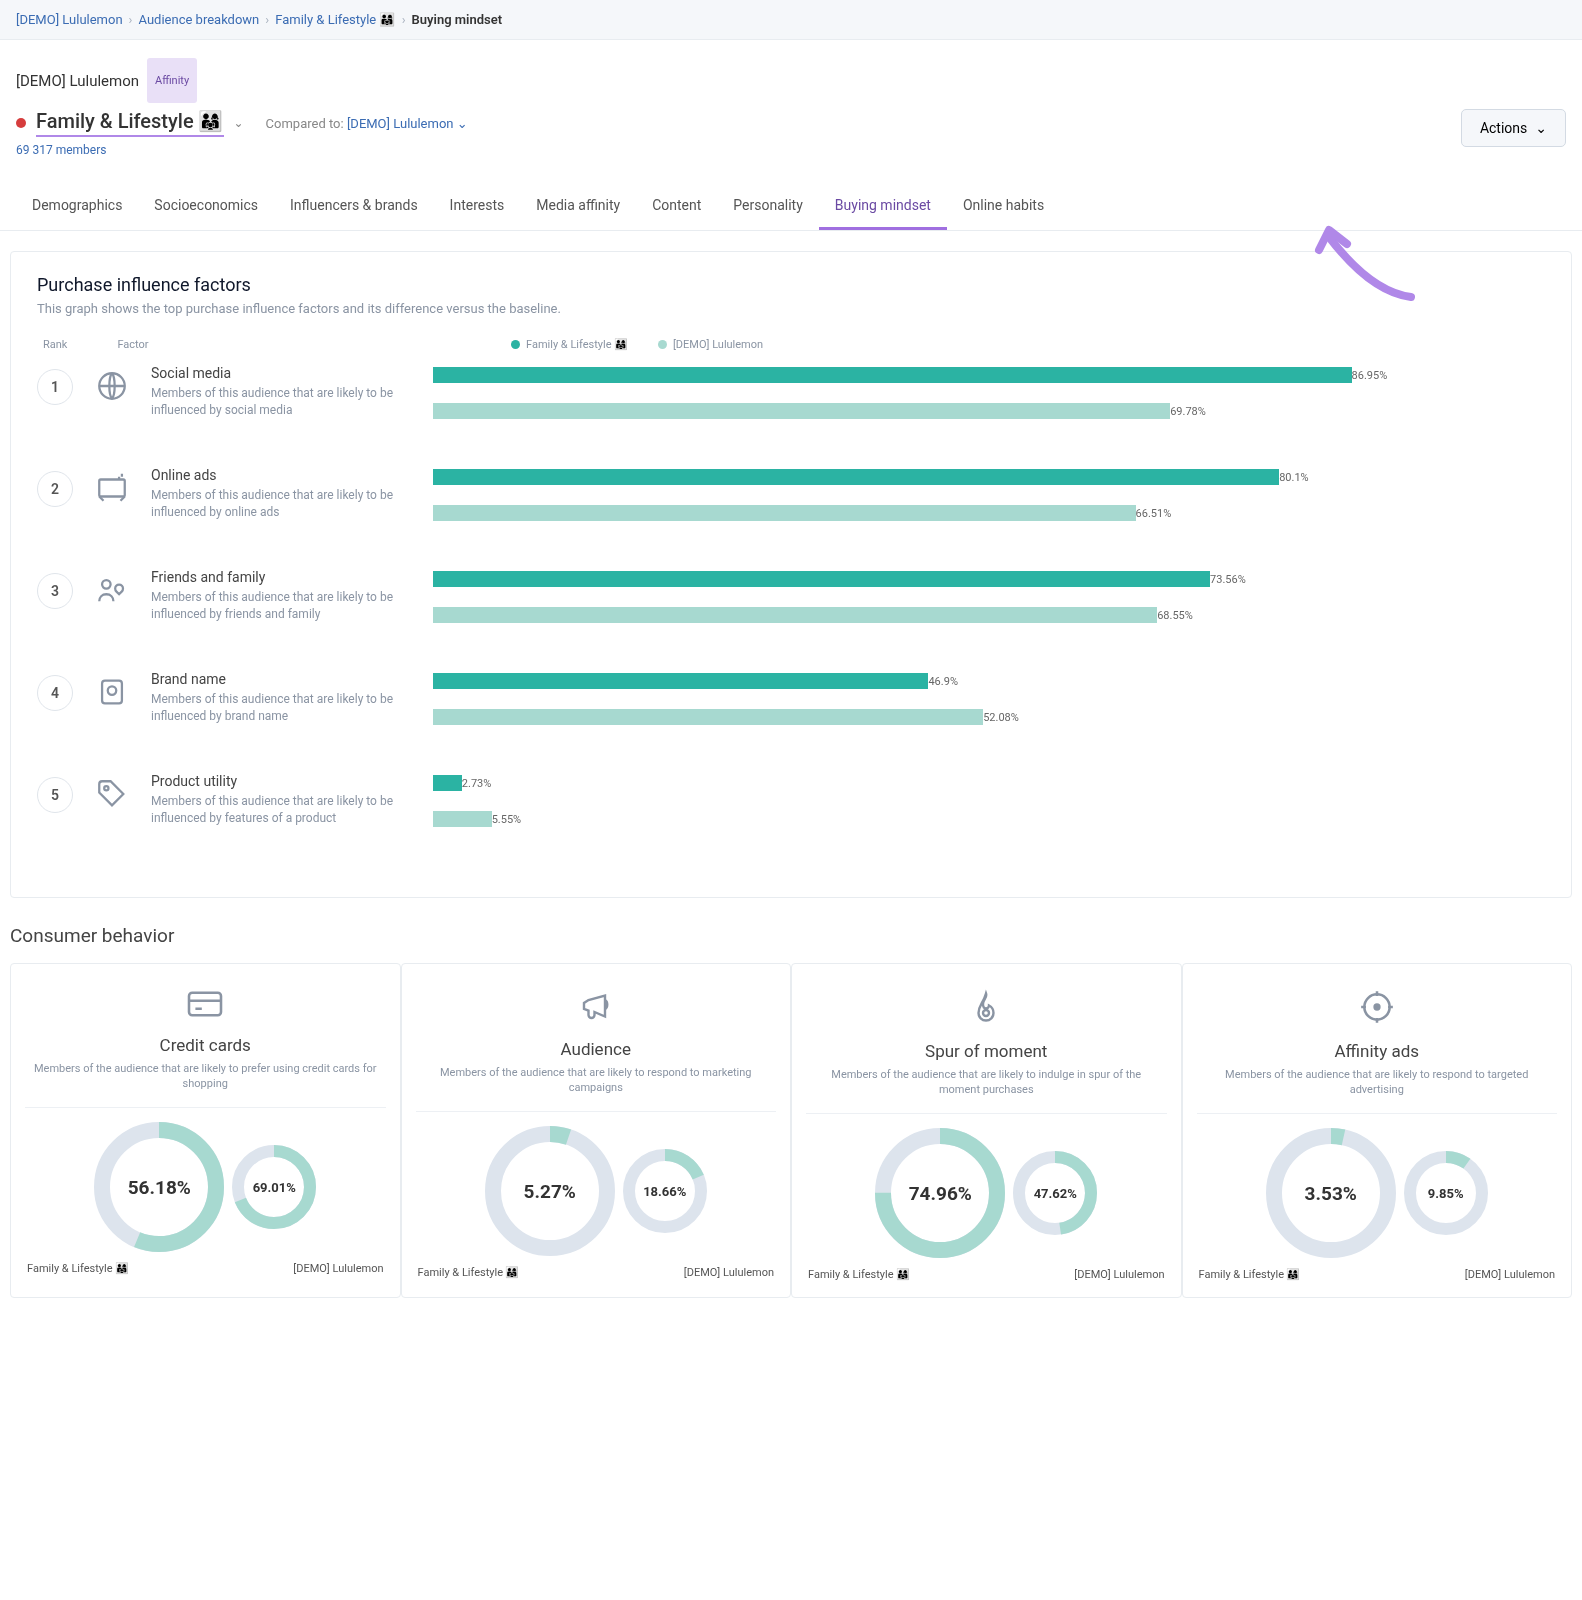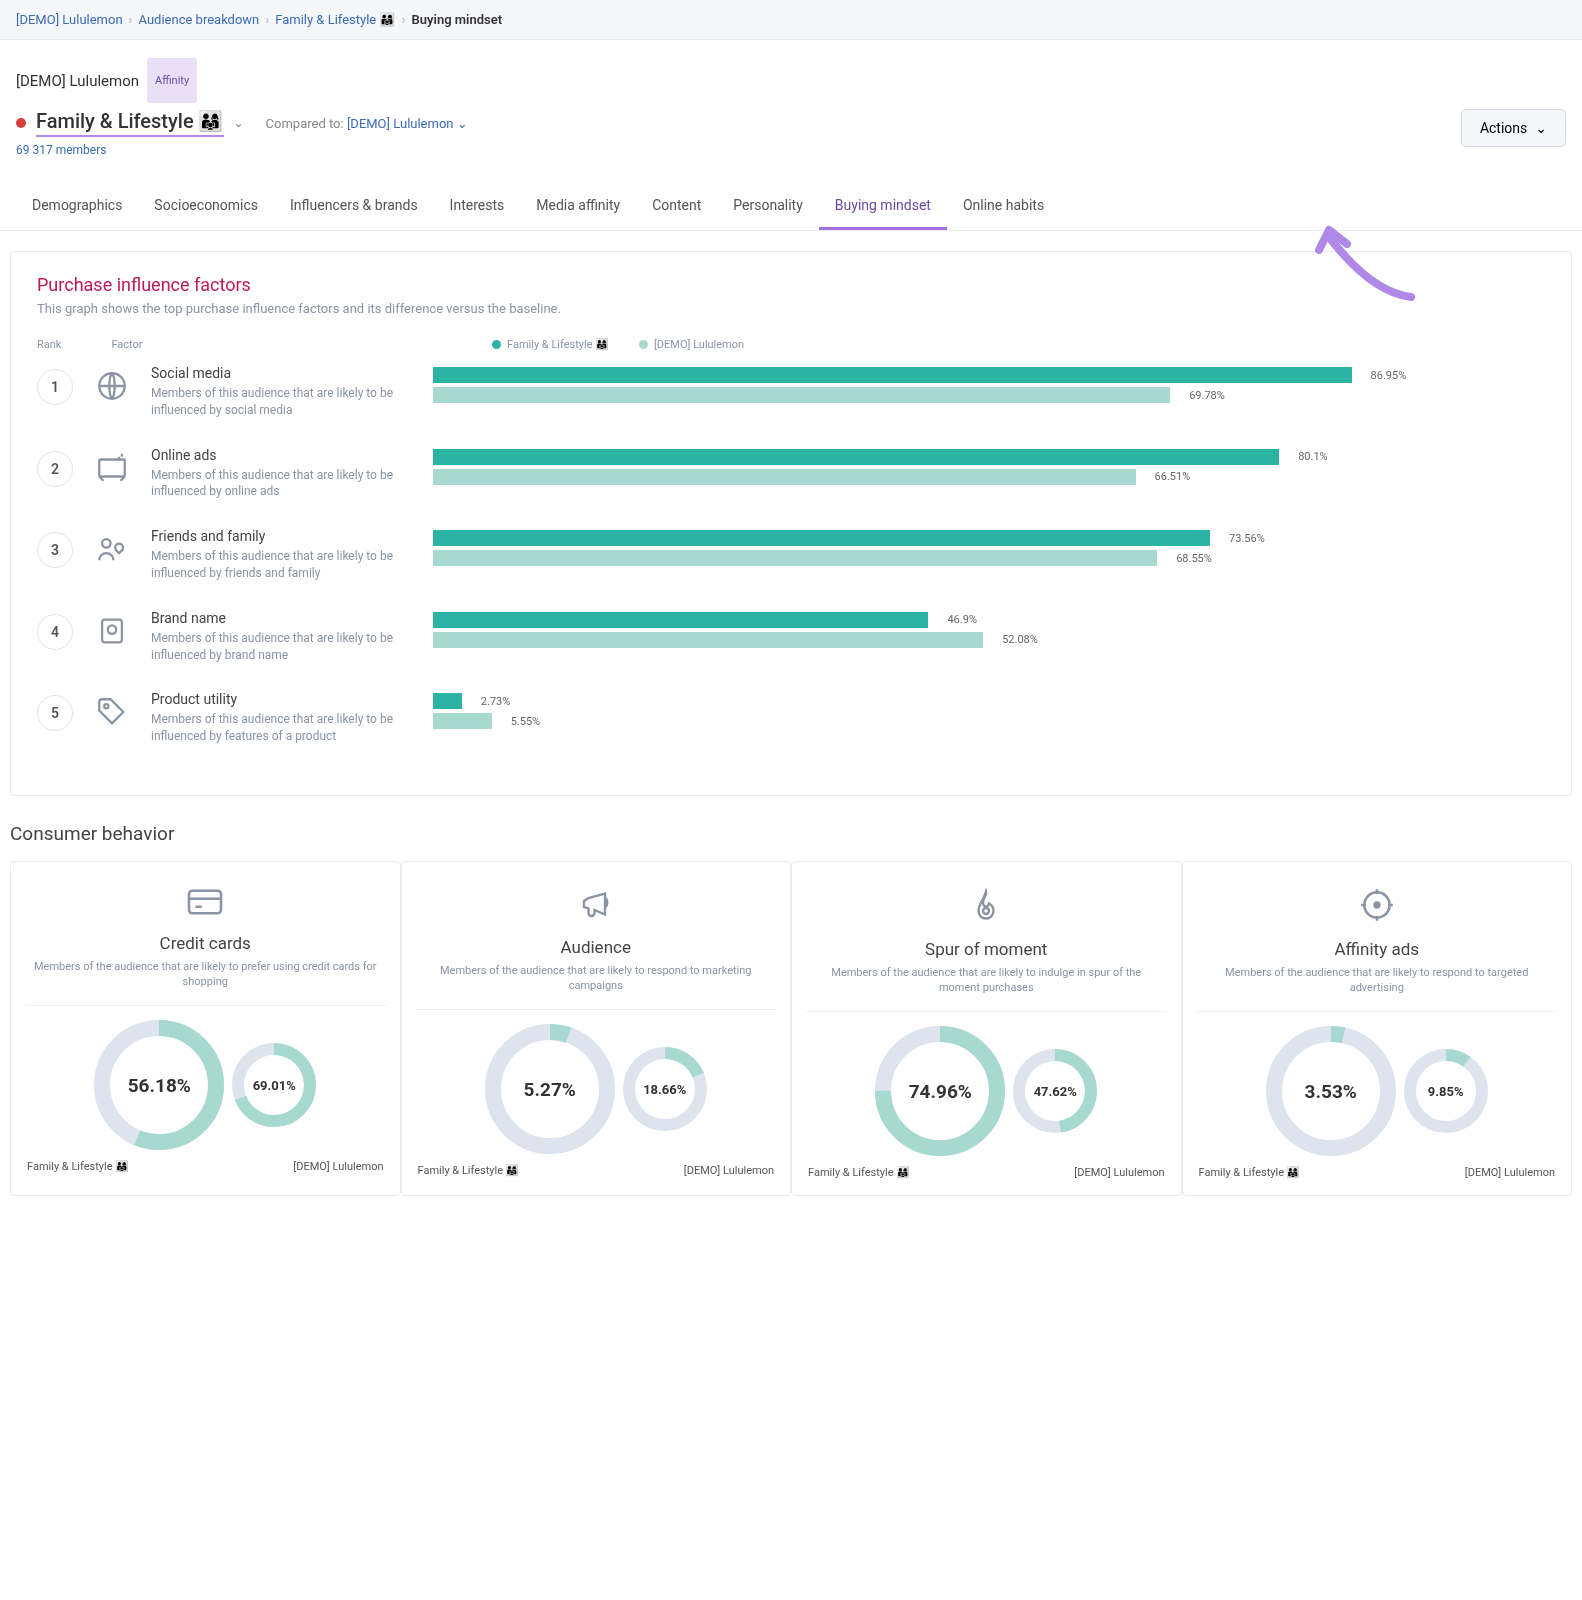--- a/index.html
+++ b/index.html
@@ -18,35 +18,35 @@
 .h-title{font-size:20px;font-weight:500;border-bottom:2px solid #b088e8;padding-bottom:2px;display:inline-block}
 .chev{color:#888;font-size:12px}
 .cmp{color:#888;font-size:13px;margin-left:12px}
 .cmp .v{color:#3b6cb3}
 .members{color:#3b6cb3;font-size:12px;margin-top:2px}
 .actions-btn{border:1px solid #d3dae3;background:#f5f7fa;padding:10px 18px;border-radius:5px;font-size:14px;cursor:pointer;display:flex;align-items:center;gap:8px}
 .tabs{display:flex;gap:0;border-bottom:1px solid #e8ecf0;padding:0 16px;margin-top:18px}
 .tab{padding:14px 16px;font-size:14px;color:#555;cursor:pointer;border-bottom:3px solid transparent}
 .tab.active{color:#6b4aa3;border-bottom-color:#a06fe0}
 .section{margin:20px 10px;border:1px solid #e8ecf0;border-radius:4px;padding:22px 26px;position:relative}
-.sec-title{font-size:18px;color:#be185d;margin-bottom:6px}
+.sec-title{font-size:18px;color:#0f172a;margin-bottom:6px}
 .sec-sub{font-size:13px;color:#8a94a3}
-.legend{display:flex;gap:25px;margin:22px 0 14px 0;font-size:11px;color:#8a94a3}
+.legend{display:flex;gap:38px;margin:22px 0 14px 6px;font-size:11px;color:#8a94a3}
 .legend .row-head{display:flex;gap:50px;flex:0 0 430px}
 .legend-items{display:flex;gap:30px}
 .lg{display:flex;align-items:center;gap:6px}
 .sw{width:9px;height:9px;border-radius:50%}
 .factor-row{display:flex;align-items:flex-start;gap:22px;margin-bottom:28px}
 .rank-b{width:36px;height:36px;border:1px solid #e0e5eb;border-radius:50%;display:flex;align-items:center;justify-content:center;font-weight:600;color:#555;flex-shrink:0;margin-top:4px}
 .f-icon{width:34px;height:34px;flex-shrink:0;color:#8a94a3;margin-top:4px}
 .f-text{flex:0 0 260px}
 .f-name{font-size:14px;color:#444;margin-bottom:4px}
 .f-desc{font-size:12px;color:#8a94a3;line-height:1.4}
 .bars{flex:1;padding-top:2px}
-.bar-wrap{display:flex;align-items:center;gap:19px;margin-bottom:4px}
+.bar-wrap{display:flex;align-items:center;gap:0;margin-bottom:20px}
 .bar{height:16px}
 .bar-lbl{font-size:11px;color:#666}
 .arrow{position:absolute;top:-30px;right:140px;pointer-events:none}
 .cb-title{font-size:19px;color:#444;margin:26px 10px 16px}
 .cards{display:flex;padding:0 10px 20px}
 .card{flex:1;border:1px solid #e8ecf0;border-radius:4px;padding:20px 14px 16px;text-align:center}
 .c-icon{color:#8a94a3;margin:4px auto 12px;display:block}
 .c-title{font-size:17px;color:#444;margin-bottom:6px}
 .c-desc{font-size:11px;color:#8a94a3;line-height:1.4;padding:0 6px;min-height:32px}
 .c-div{border:none;border-top:1px solid #edf0f4;margin:14px 0}

